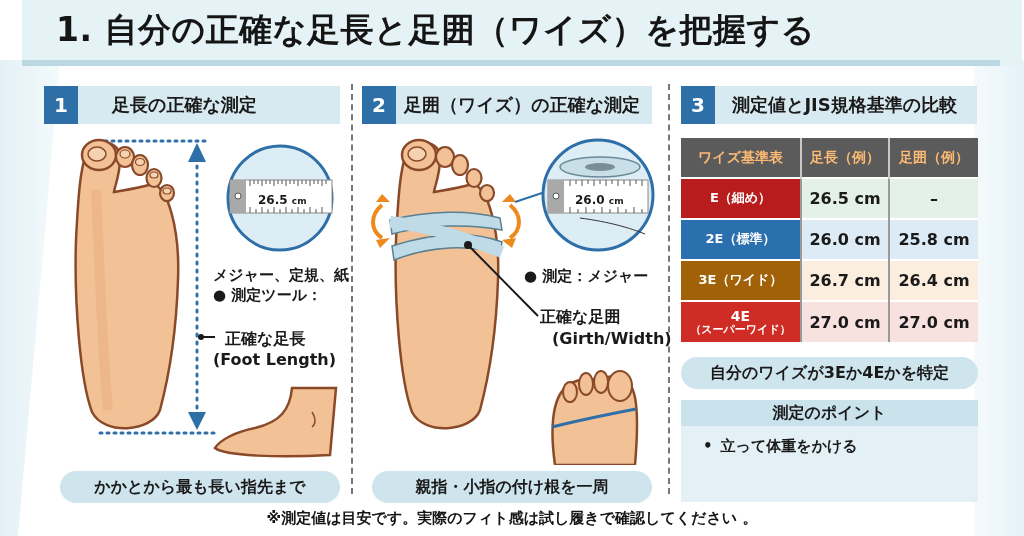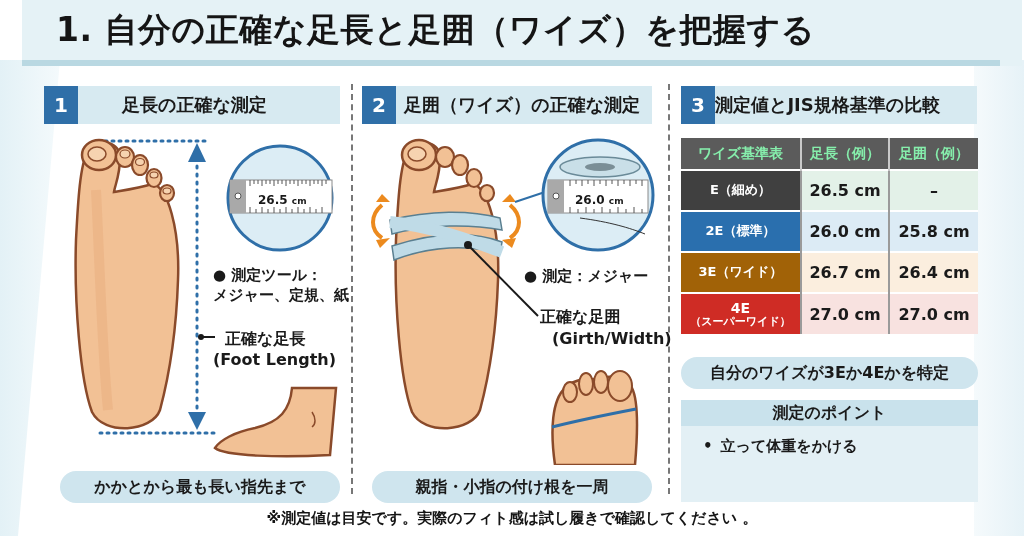--- a/index.html
+++ b/index.html
@@ -25,21 +25,21 @@
 
   .pill { position: absolute; height: 32px; border-radius: 16px; background: #cfe5ee;
     display: flex; align-items: center; justify-content: center; font-size: 16px; font-weight: bold; color: #1a1a1a; }
 
   .label-txt { position: absolute; font-size: 15px; font-weight: bold; color: #1a1a1a; line-height: 1.35; white-space: nowrap; }
 
   .footnote { position: absolute; left: 0; width: 1024px; top: 509px; text-align: center; font-size: 15px; font-weight: bold; color: #151515; }
 
   
   .wtable { position: absolute; left: 681px; top: 138px; width: 297px; border-collapse: collapse; }
-  .wtable th { background: #5b5b5b; color: #86efac; font-size: 14px; font-weight: bold; height: 32px; border-right: 2px solid #c9c9c9; margin-left: 28px; }
+  .wtable th { background: #5b5b5b; color: #fdba74; font-size: 14px; font-weight: bold; height: 40px; border-right: 2px solid #c9c9c9; margin-left: 28px; }
   .wtable th:last-child { border-right: none; }
   .wtable td { height: 41px; font-size: 16px; font-weight: bold; text-align: center; border-right: 2px solid #9a9a9a; border-top: 2px solid #fff; }
   .wtable td:last-child { border-right: none; }
   .wtable td.rowlabel { color: #fff; font-size: 13px; line-height: 1.15; }
 
   .points-box { position: absolute; left: 681px; top: 400px; width: 297px; height: 102px; background: #e3f0f5; }
   .points-head { height: 26px; background: #c9e2ec; display: flex; align-items: center; justify-content: center; font-size: 16px; font-weight: bold; }
   .points-list { list-style: none; padding: 8px 0 0 22px; }
   .points-list li { font-size: 15px; font-weight: bold; line-height: 24px; }
   .points-list li::before { content: "\2022"; margin-right: 8px; }
@@ -49,29 +49,29 @@
 
 <div class="bg-left"></div>
 <div class="bg-right"></div>
 
 <div class="title-bar"></div>
 <div class="title-text">1. 自分の正確な足長と足囲（ワイズ）を把握する</div>
 <div class="title-rule"></div>
 
 <div class="section-head" style="left:44px; width:296px;">
   <div class="sec-num">1</div>
-  <div class="sec-label" style="padding-left:44px;">足長の正確な測定</div>
+  <div class="sec-label" style="padding-left:34px;">足長の正確な測定</div>
 </div>
 <div class="section-head" style="left:362px; width:290px;">
   <div class="sec-num">2</div>
   <div class="sec-label" style="padding-left:8px;">足囲（ワイズ）の正確な測定</div>
 </div>
 <div class="section-head" style="left:681px; width:296px;">
   <div class="sec-num">3</div>
-  <div class="sec-label" style="padding-left:0;">測定値とJIS規格基準の比較</div>
+  <div class="sec-label" style="padding-left:17px;">測定値とJIS規格基準の比較</div>
 </div>
 
 <div class="divider" style="left:351px;"></div>
 <div class="divider" style="left:668px;"></div>
 
 <svg style="position:absolute; left:40px; top:130px;" width="310" height="335">
 
   <line x1="65" y1="11" x2="168" y2="11" stroke="#2f6fa8" stroke-width="3" stroke-dasharray="2,5" stroke-linecap="round"></line>
   <line x1="60" y1="303" x2="175" y2="303" stroke="#2f6fa8" stroke-width="3" stroke-dasharray="2,5" stroke-linecap="round"></line>
 
@@ -137,22 +137,22 @@
   <path d="M272,282 C276,288 276,294 272,297" stroke="#8a4a2a" stroke-width="1.5" fill="none"></path>
 
   <circle cx="161" cy="207" r="3" fill="#1a1a1a"></circle>
   <line x1="161" y1="207" x2="175" y2="207" stroke="#1a1a1a" stroke-width="2"></line>
 </svg>
 <div class="label-txt" style="left:258px; top:192px; font-size:12px; font-weight:bold;">
   <span>26.5</span>
   <span style="font-size:9px;">cm</span>
 </div>
 <div class="label-txt" style="left:213px; top:265px;">
+  <div>メジャー、定規、紙</div>
   <div>● 測定ツール：</div>
-  <div>メジャー、定規、紙</div>
 </div>
 <div class="label-txt" style="left:225px; top:328px; font-size:16px;">
   <div>正確な足長</div>
 </div>
 <div class="label-txt" style="left:213px; top:349px; font-size:16px;">(Foot Length)</div>
 
 <div class="pill" style="left:60px; width:280px; top:471px;">かかとから最も長い指先まで</div>
 
 <svg style="position:absolute; left:360px; top:130px;" width="310" height="335">
   <path d="M48,20 C62,8 80,12 80,28 C80,45 75,55 74,62 C86,60 100,58 112,54 C128,56 140,100 138,150 C136,210 128,250 120,280 C112,302 64,306 52,282 C40,250 34,170 36,110 C38,70 40,35 48,20 Z" fill="#f2c195" stroke="#8a4a2a" stroke-width="2.5"></path>
@@ -231,21 +231,21 @@
 <table class="wtable">
   <thead>
     <tr>
       <th style="width:120px;">ワイズ基準表</th>
       <th style="width:88px;">足長（例）</th>
       <th style="width:89px;">足囲（例）</th>
     </tr>
   </thead>
   <tbody>
     <tr>
-      <td class="rowlabel" style="background:#404040;margin-left:44px;">E（細め）</td>
+      <td class="rowlabel" style="background:#b91c1c;margin-left:44px;">E（細め）</td>
       <td style="background:#e3f1e8;">26.5 cm</td>
       <td style="background:#e3f1e8;">–</td>
     </tr>
     <tr>
       <td class="rowlabel" style="background:#2a6fae;">2E（標準）</td>
       <td style="background:#dcebf5;">26.0 cm</td>
       <td style="background:#dcebf5;">25.8 cm</td>
     </tr>
     <tr>
       <td class="rowlabel" style="background:#a16207;">3E（ワイド）</td>

